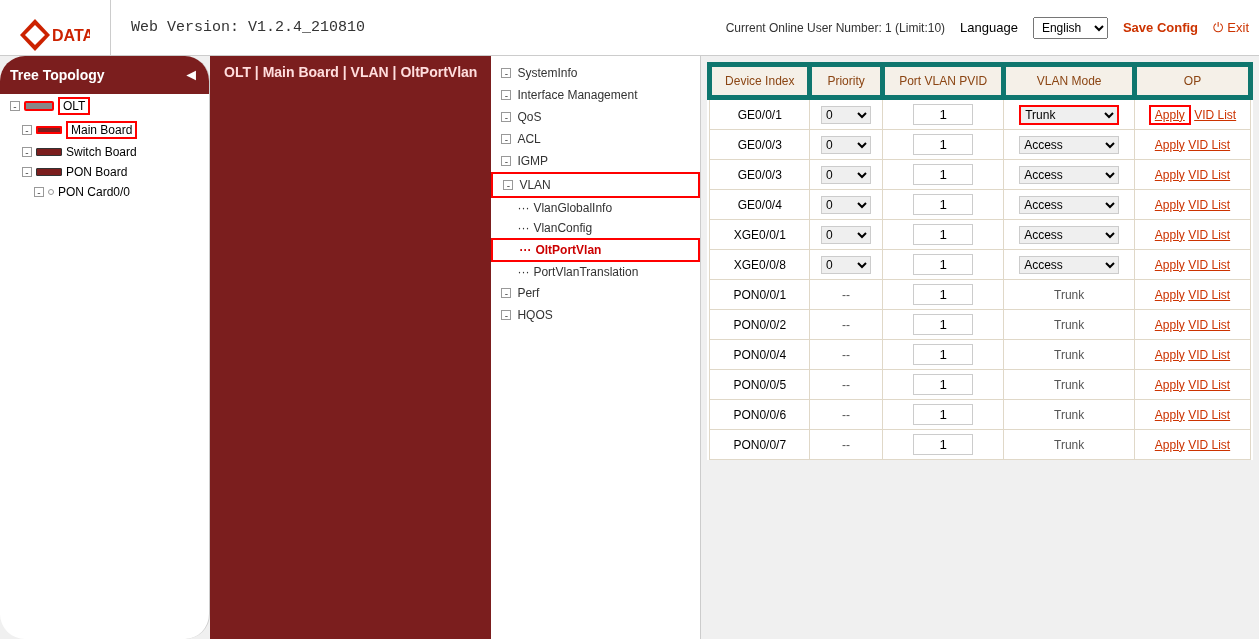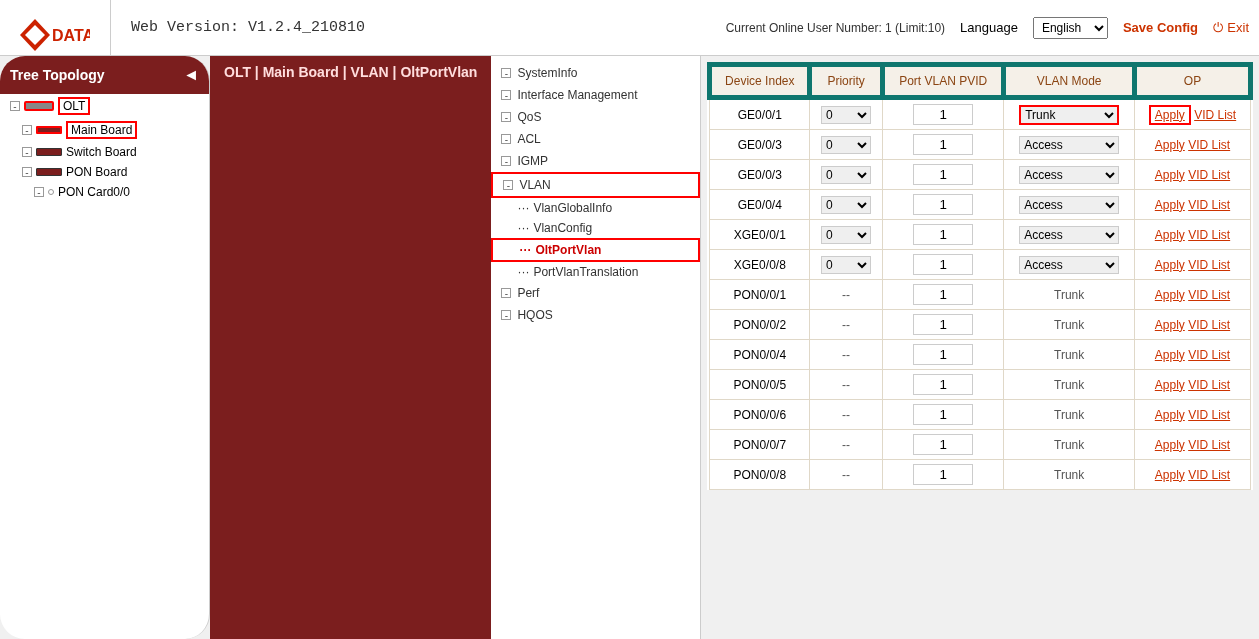--- a/index.html
+++ b/index.html
@@ -494,26 +494,19 @@
                 <td><span class="trunk-label">Trunk</span></td>
                 <td><button class="apply-btn">Apply</button> <button class="vid-btn">VID List</button></td>
               </tr>
               <tr>
                 <td>PON0/0/7</td>
                 <td><span class="dash-label">--</span></td>
                 <td><input type="text" class="pvid-input" value="1" style=""></td>
                 <td><span class="trunk-label">Trunk</span></td>
                 <td><button class="apply-btn">Apply</button> <button class="vid-btn">VID List</button></td>
               </tr>
-              <tr>
-                <td>PON0/0/8</td>
-                <td><span class="dash-label">--</span></td>
-                <td><input type="text" class="pvid-input" value="1" style=""></td>
-                <td><span class="trunk-label">Trunk</span></td>
-                <td><button class="apply-btn">Apply</button> <button class="vid-btn">VID List</button></td>
-              </tr>
             </tbody>
         </table>
       </div>
 
     </div>
   </div>
 </div>
 
 </body></html>

